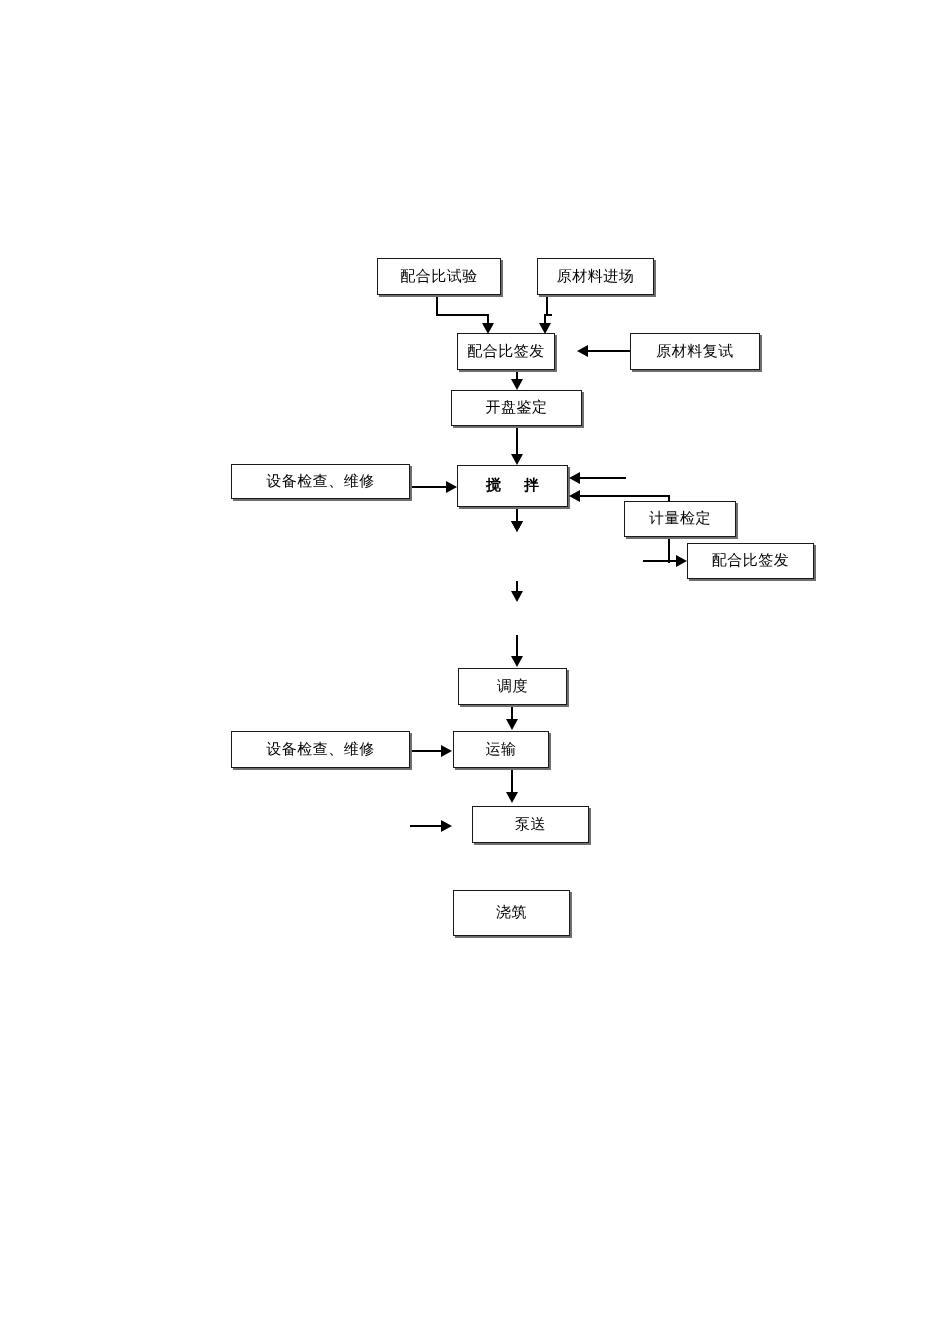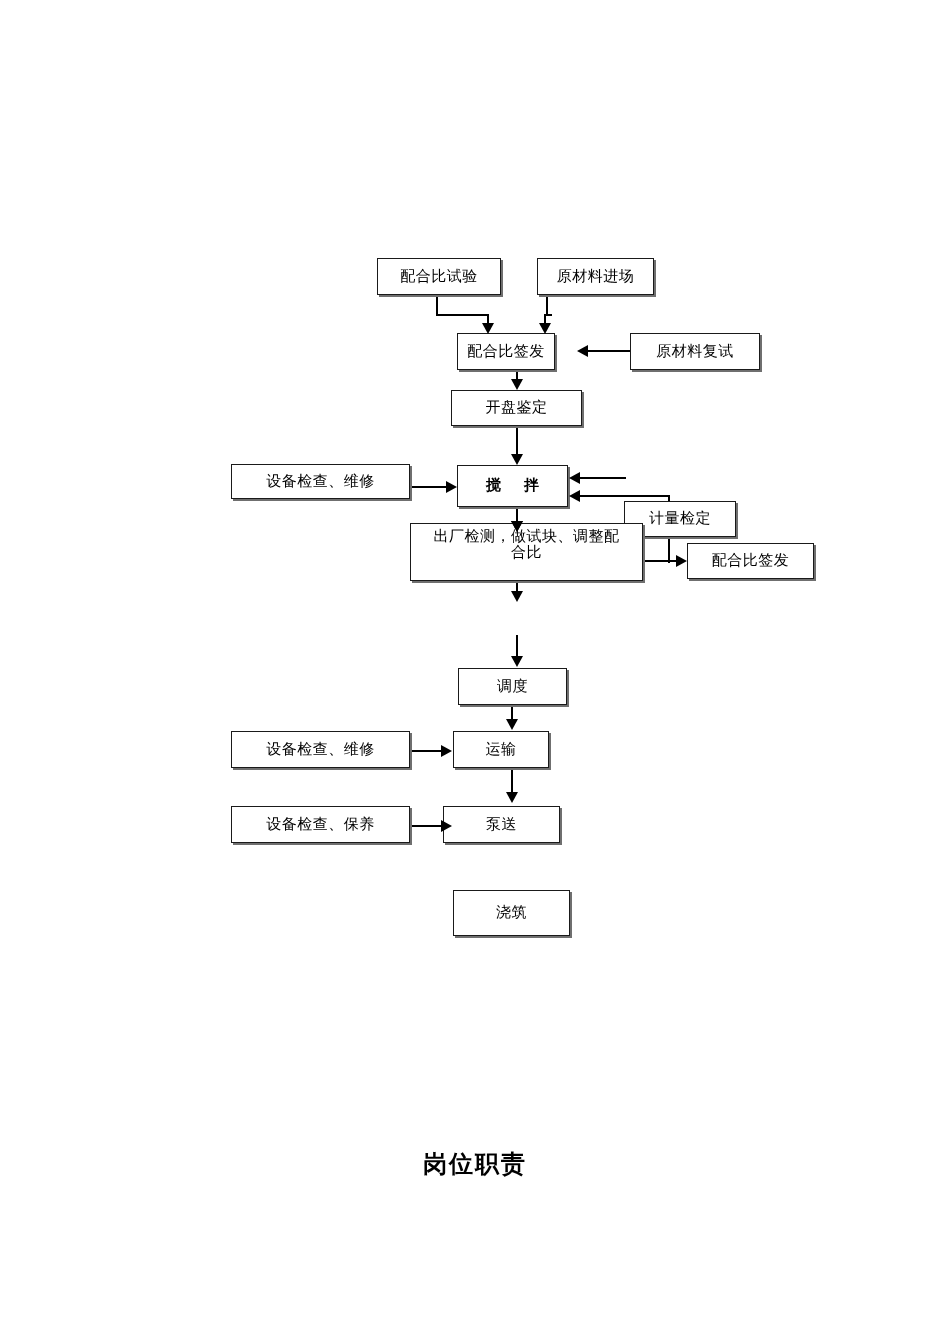--- a/index.html
+++ b/index.html
@@ -171,50 +171,42 @@
   </div>
 
   <div class="node shadowed spaced" style="left:457px; top:465px; width:111px; height:42px;">
     <span class="label">搅  拌</span>
   </div>
 
   <div class="node shadowed" style="left:624px; top:457px; width:112px; height:36px;margin-top:44px;">
     <span class="label">计量检定</span>
   </div>
 
-  <div class="node shadowed" style="left:410px; top:523px; width:233px; height:58px; align-items:flex-start; padding-top:5px;">
-    <span class="label" style="line-height:1.05;">出厂检测，做试块、调整配
-合比</span>
-  </div>
 
   <div class="node shadowed" style="left:687px; top:543px; width:127px; height:36px;">
     <span class="label">配合比签发</span>
   </div>
 
   <div class="node shadowed" style="left:458px; top:668px; width:109px; height:37px;">
     <span class="label">调度</span>
   </div>
 
   <div class="node shadowed" style="left:231px; top:731px; width:179px; height:37px;">
     <span class="label">设备检查、维修</span>
   </div>
 
   <div class="node shadowed" style="left:453px; top:731px; width:96px; height:37px;">
     <span class="label">运输</span>
   </div>
 
-  <div class="node shadowed" style="left:231px; top:806px; width:179px; height:37px;">
-    <span class="label">设备检查、保养</span>
-  </div>
-
-  <div class="node shadowed" style="left:443px; top:806px; width:117px; height:37px;">
+
+  <div class="node shadowed" style="left:472px; top:806px; width:117px; height:37px;">
     <span class="label">泵送</span>
   </div>
 
   <div class="node shadowed" style="left:453px; top:890px; width:117px; height:46px;">
     <span class="label">浇筑</span>
   </div>
 
   <div class="arrowhead down" style="left:511px; top:521px; z-index:6;"></div>
 
-  <div id="footer-title">岗位职责</div>
 
 </div>
 
 </body></html>

